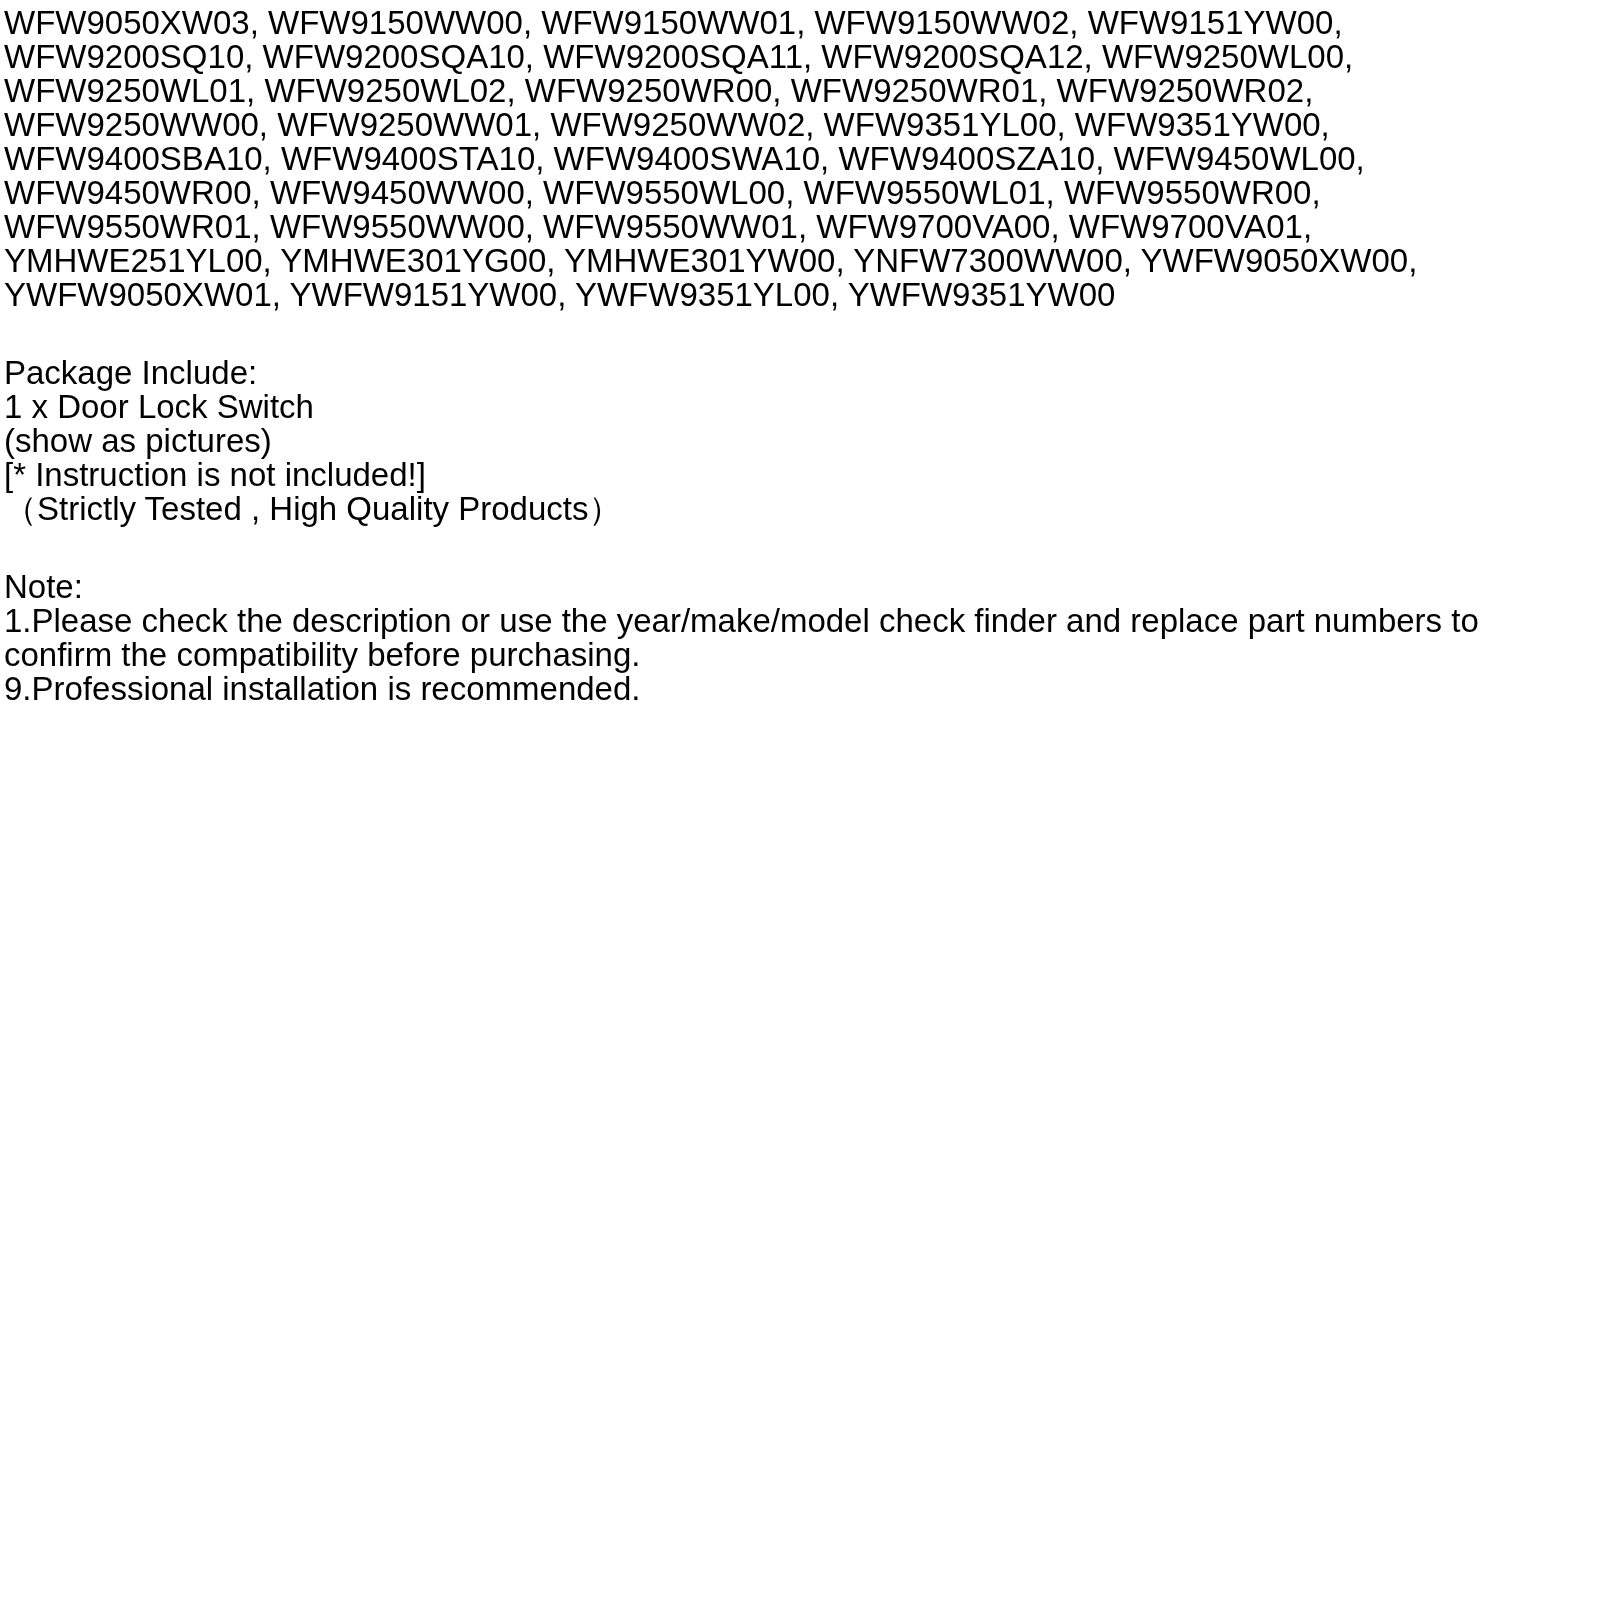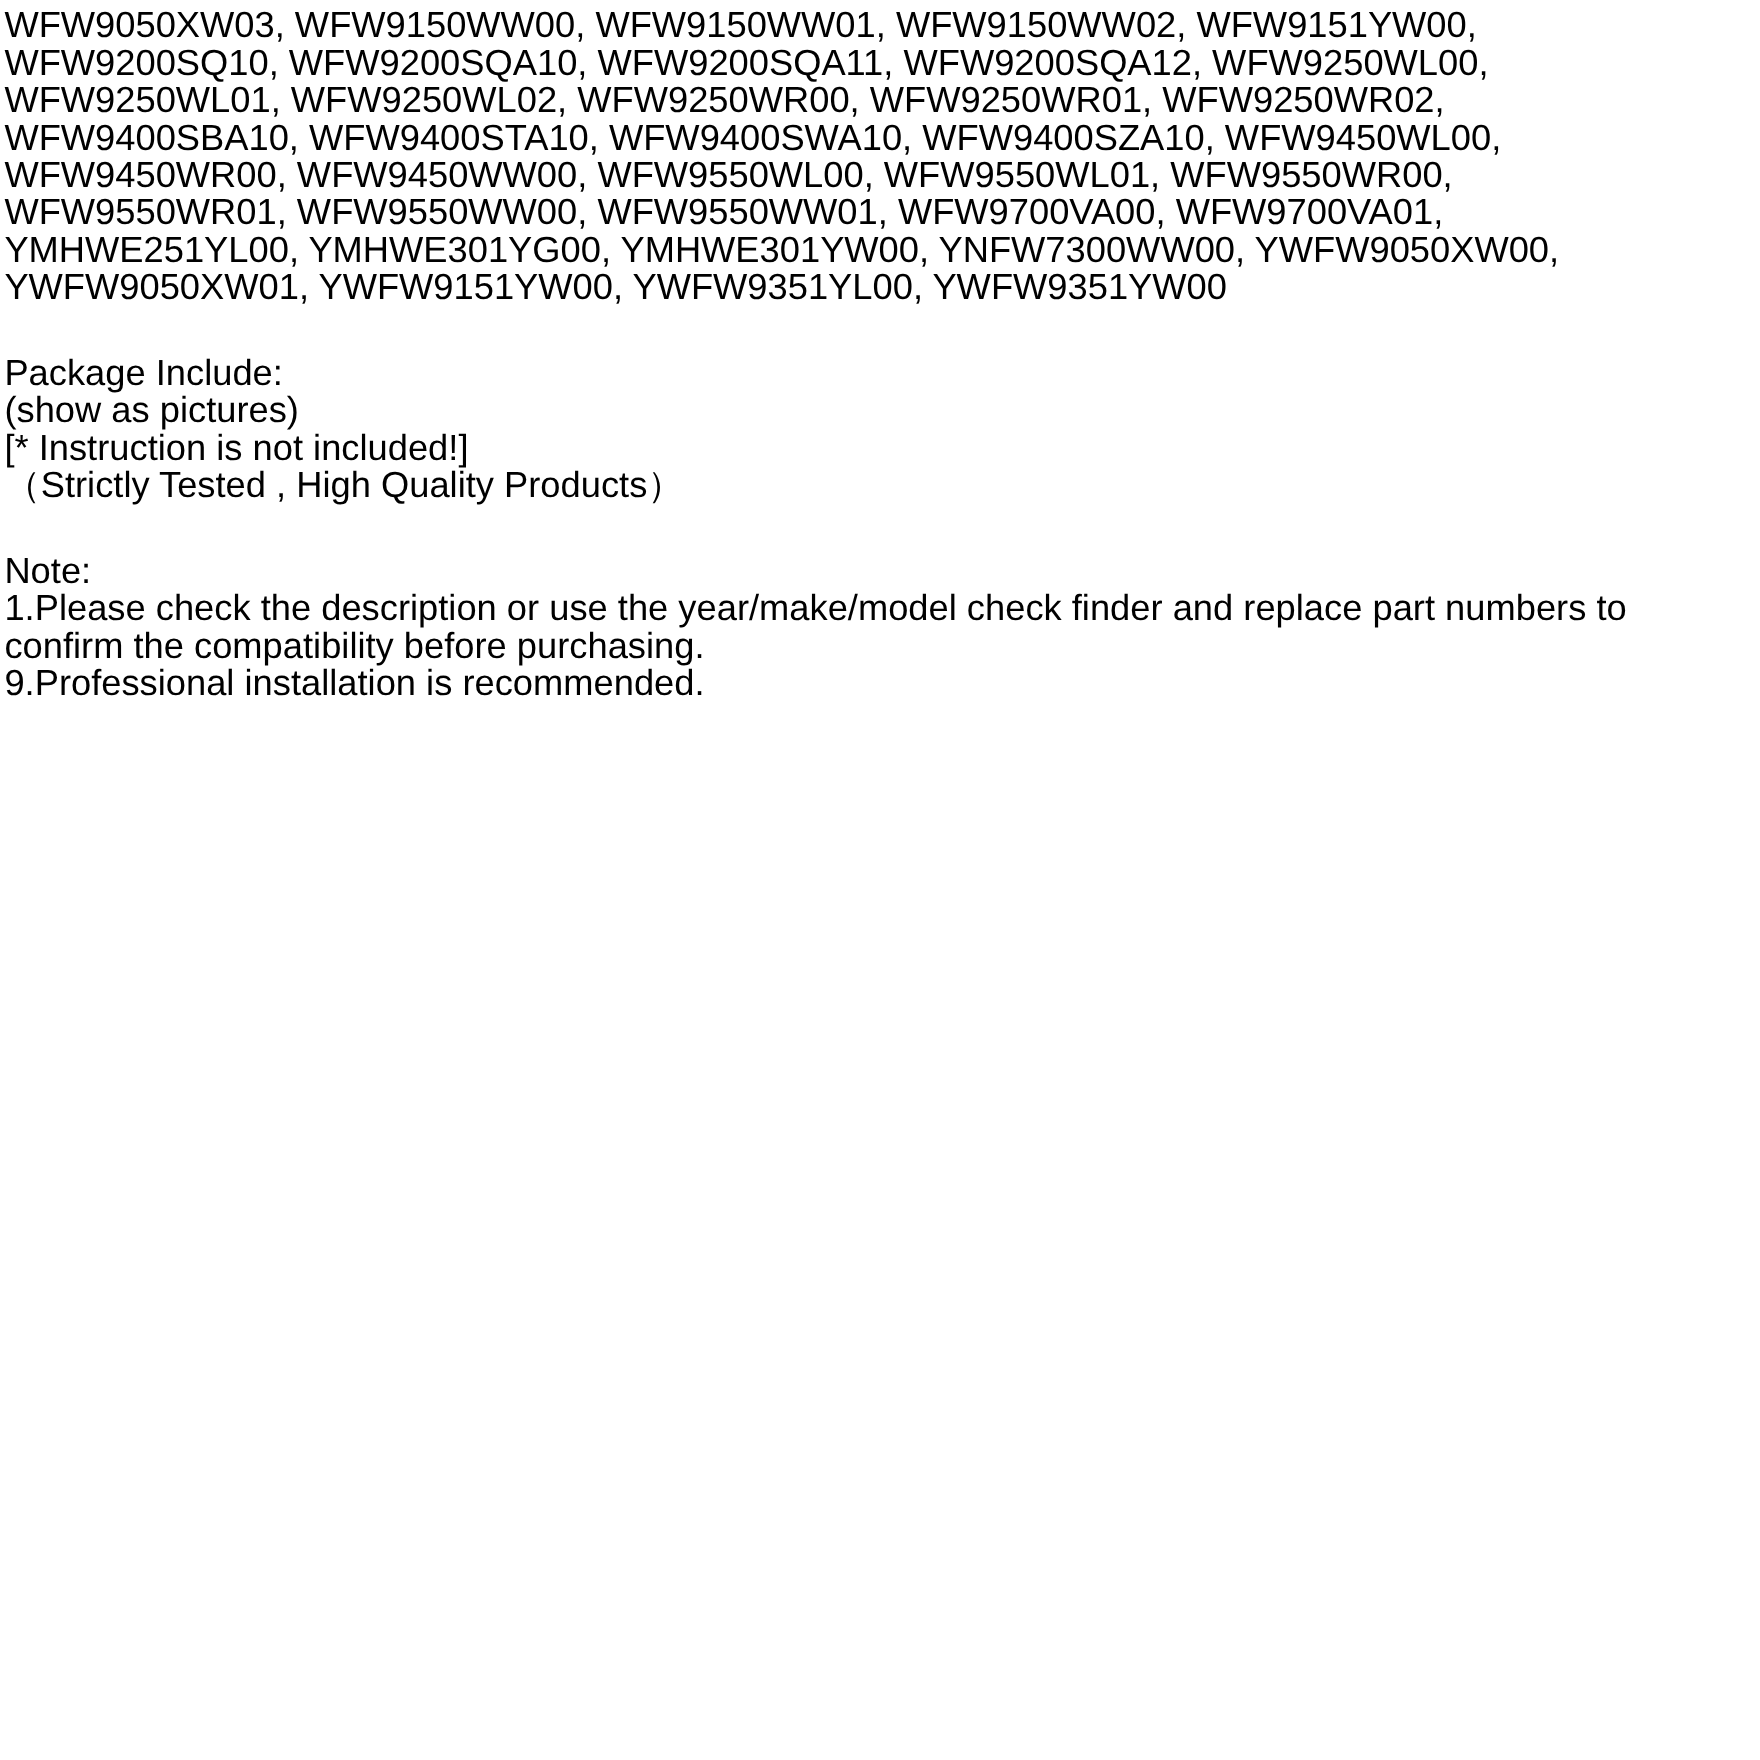--- a/index.html
+++ b/index.html
@@ -25,30 +25,32 @@
 </style>
 </head>
 <body>
 
 <div class="page">
 
   <div class="block">
       <div class="text-line">WFW9050XW03, WFW9150WW00, WFW9150WW01, WFW9150WW02, WFW9151YW00,</div>
       <div class="text-line">WFW9200SQ10, WFW9200SQA10, WFW9200SQA11, WFW9200SQA12, WFW9250WL00,</div>
       <div class="text-line">WFW9250WL01, WFW9250WL02, WFW9250WR00, WFW9250WR01, WFW9250WR02,</div>
+      <div class="text-line">WFW9250WW00, WFW9250WW01, WFW9250WW02, WFW9351YL00, WFW9351YW00,</div>
       <div class="text-line">WFW9400SBA10, WFW9400STA10, WFW9400SWA10, WFW9400SZA10, WFW9450WL00,</div>
       <div class="text-line">WFW9450WR00, WFW9450WW00, WFW9550WL00, WFW9550WL01, WFW9550WR00,</div>
       <div class="text-line">WFW9550WR01, WFW9550WW00, WFW9550WW01, WFW9700VA00, WFW9700VA01,</div>
       <div class="text-line">YMHWE251YL00, YMHWE301YG00, YMHWE301YW00, YNFW7300WW00, YWFW9050XW00,</div>
       <div class="text-line">YWFW9050XW01, YWFW9151YW00, YWFW9351YL00, YWFW9351YW00</div>
     </div>
 
   <div class="block spaced">
     <div class="text-line">Package Include:</div>
     <div>
+        <div class="text-line">1 x Door Lock Switch</div>
         <div class="text-line">(show as pictures)</div>
         <div class="text-line">[* Instruction is not included!]</div>
         <div class="text-line">（Strictly Tested , High Quality Products）</div>
       </div>
   </div>
 
   <div class="block spaced">
     <div class="text-line">Note:</div>
     <div>
         <div class="text-line">1.Please check the description or use the year/make/model check finder and replace part numbers to</div>

